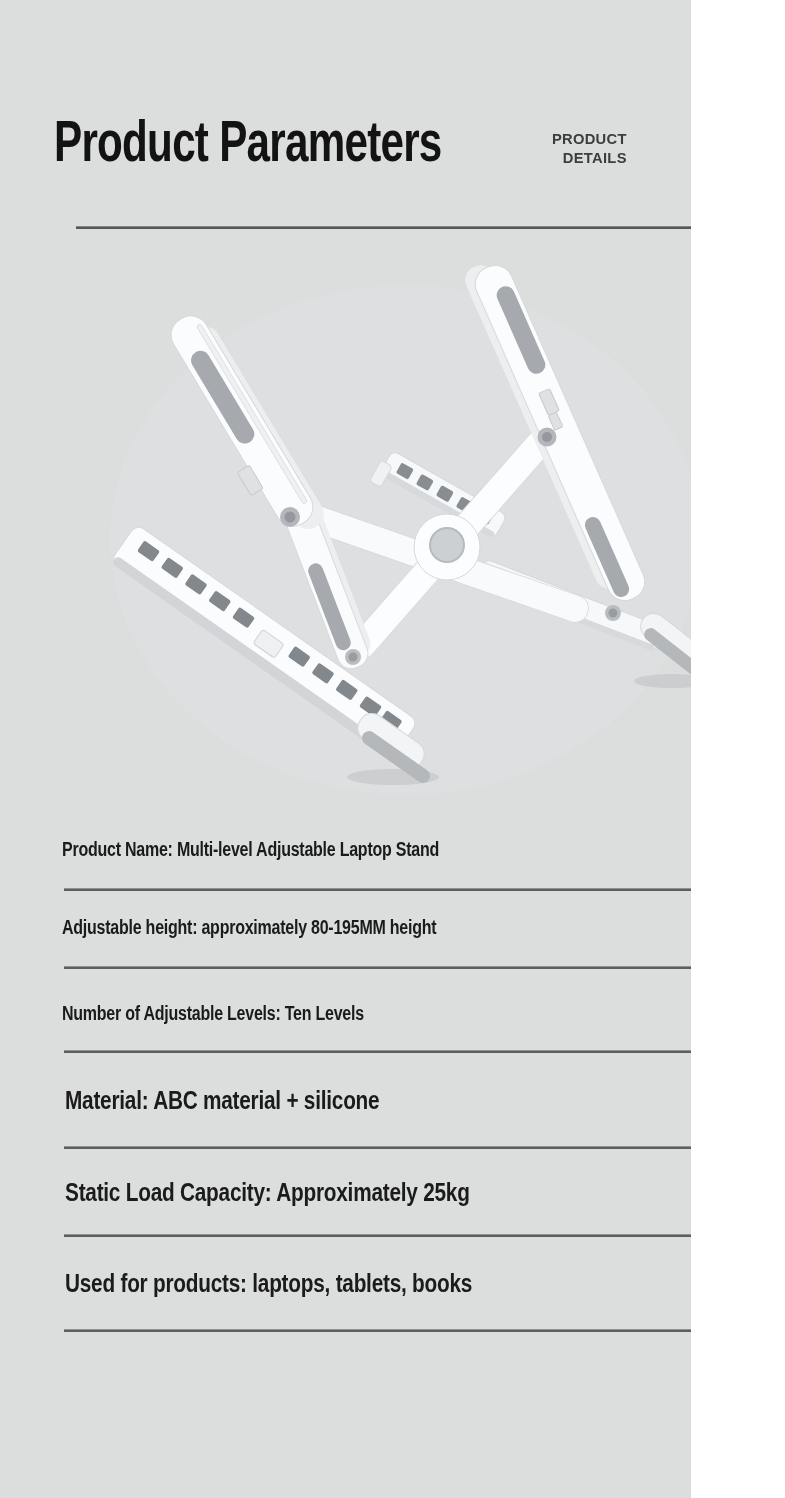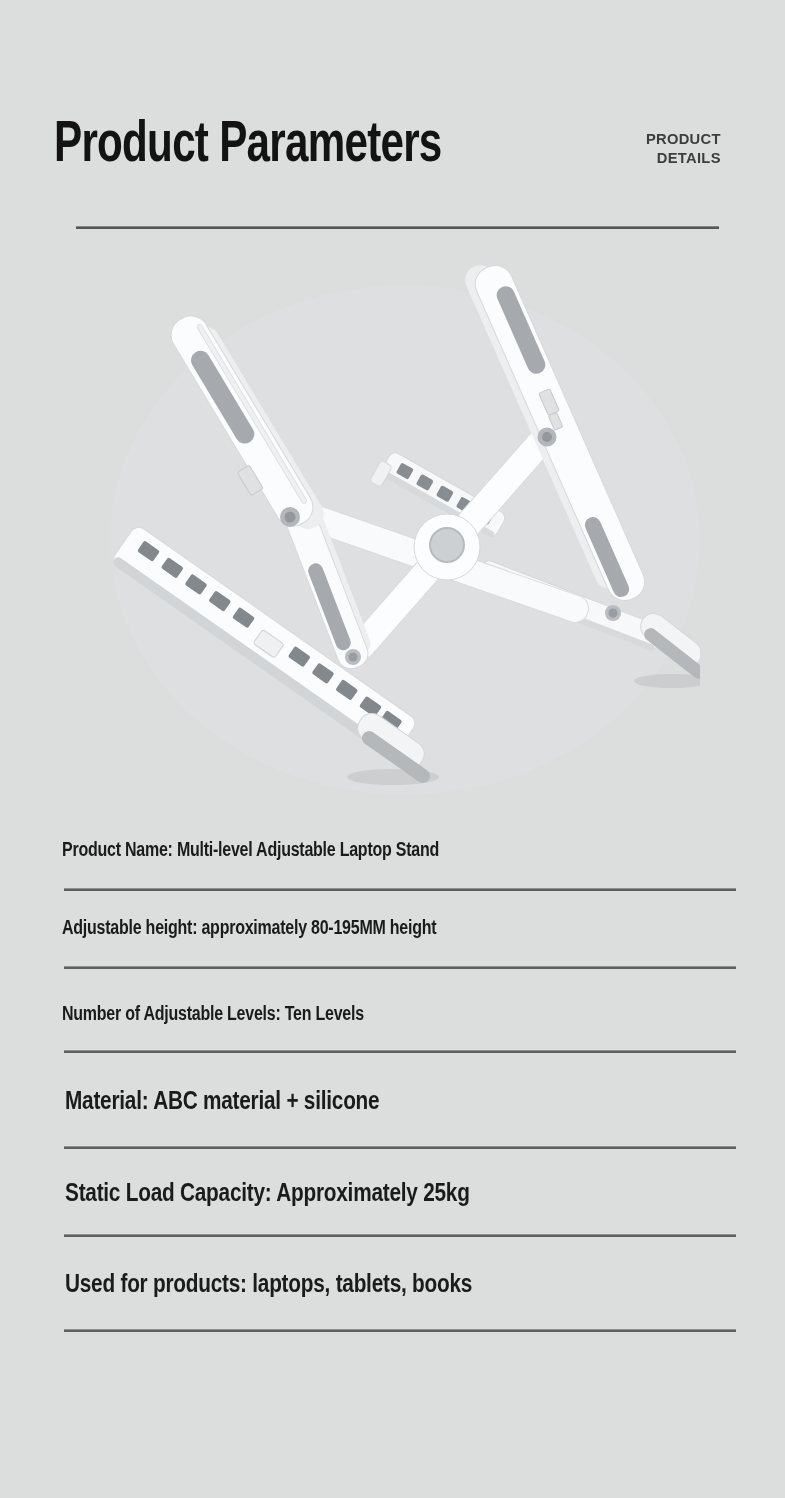--- a/index.html
+++ b/index.html
@@ -1,18 +1,18 @@
 <!DOCTYPE html>
 <html><head>
 <meta charset="utf-8">
 <style>
   html,body{margin:0;padding:0;}
   .page{
     position:relative;
-    width:785px;height:1498px;
+    width:691px;height:1498px;
     background:#dcdddd;
     overflow:hidden;
     font-family:"Liberation Sans", sans-serif;
   }
   .page-title{
     position:absolute;left:54px;top:108px;
     font-size:57px;font-weight:bold;color:#131313;
     letter-spacing:-1px;white-space:nowrap;
     transform:scaleX(.74);transform-origin:left top;
     margin:0;

